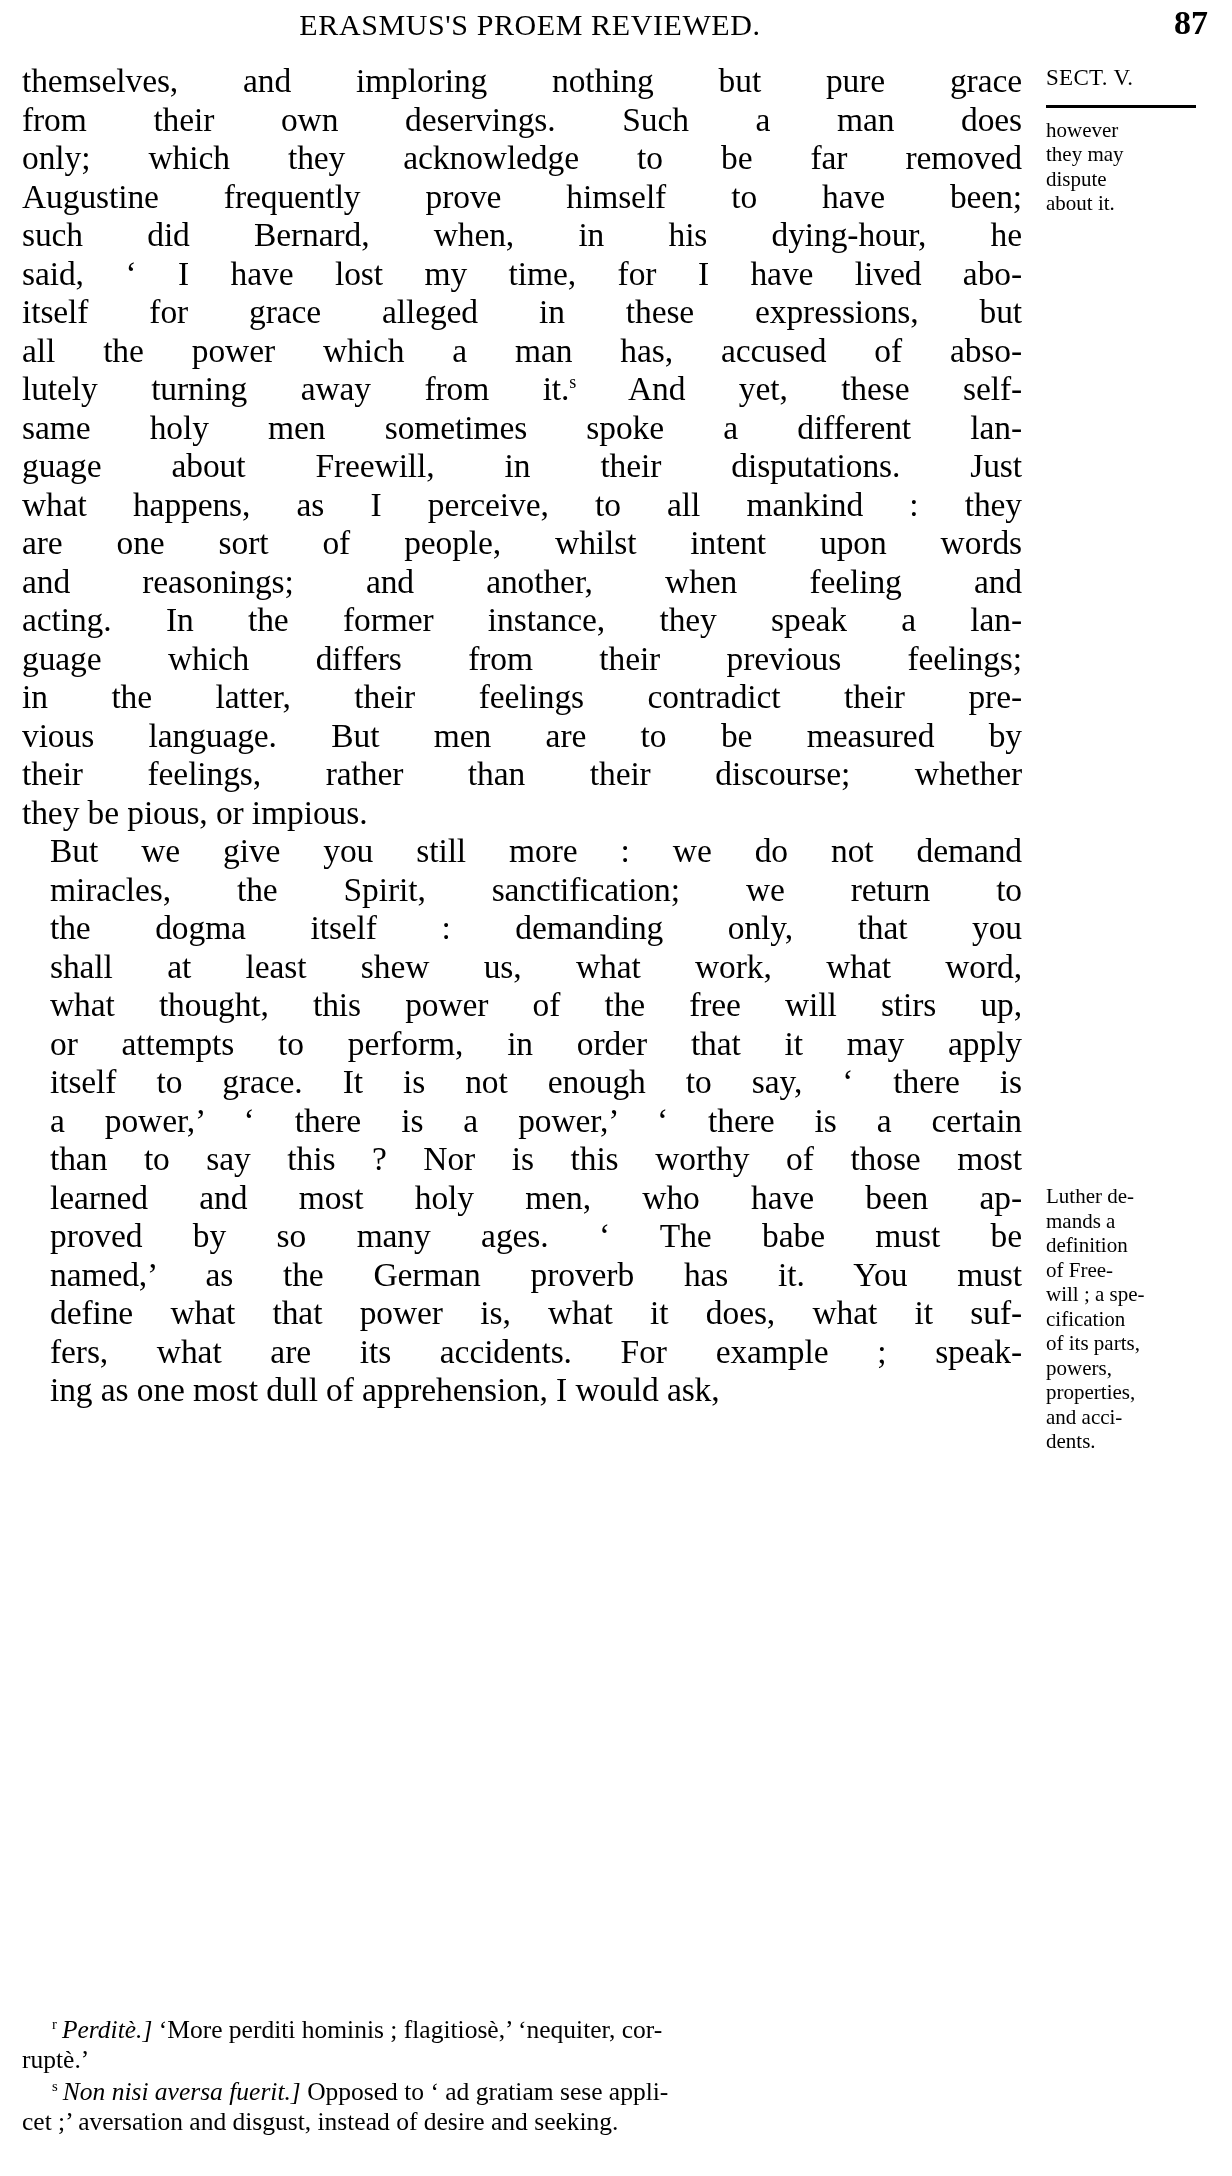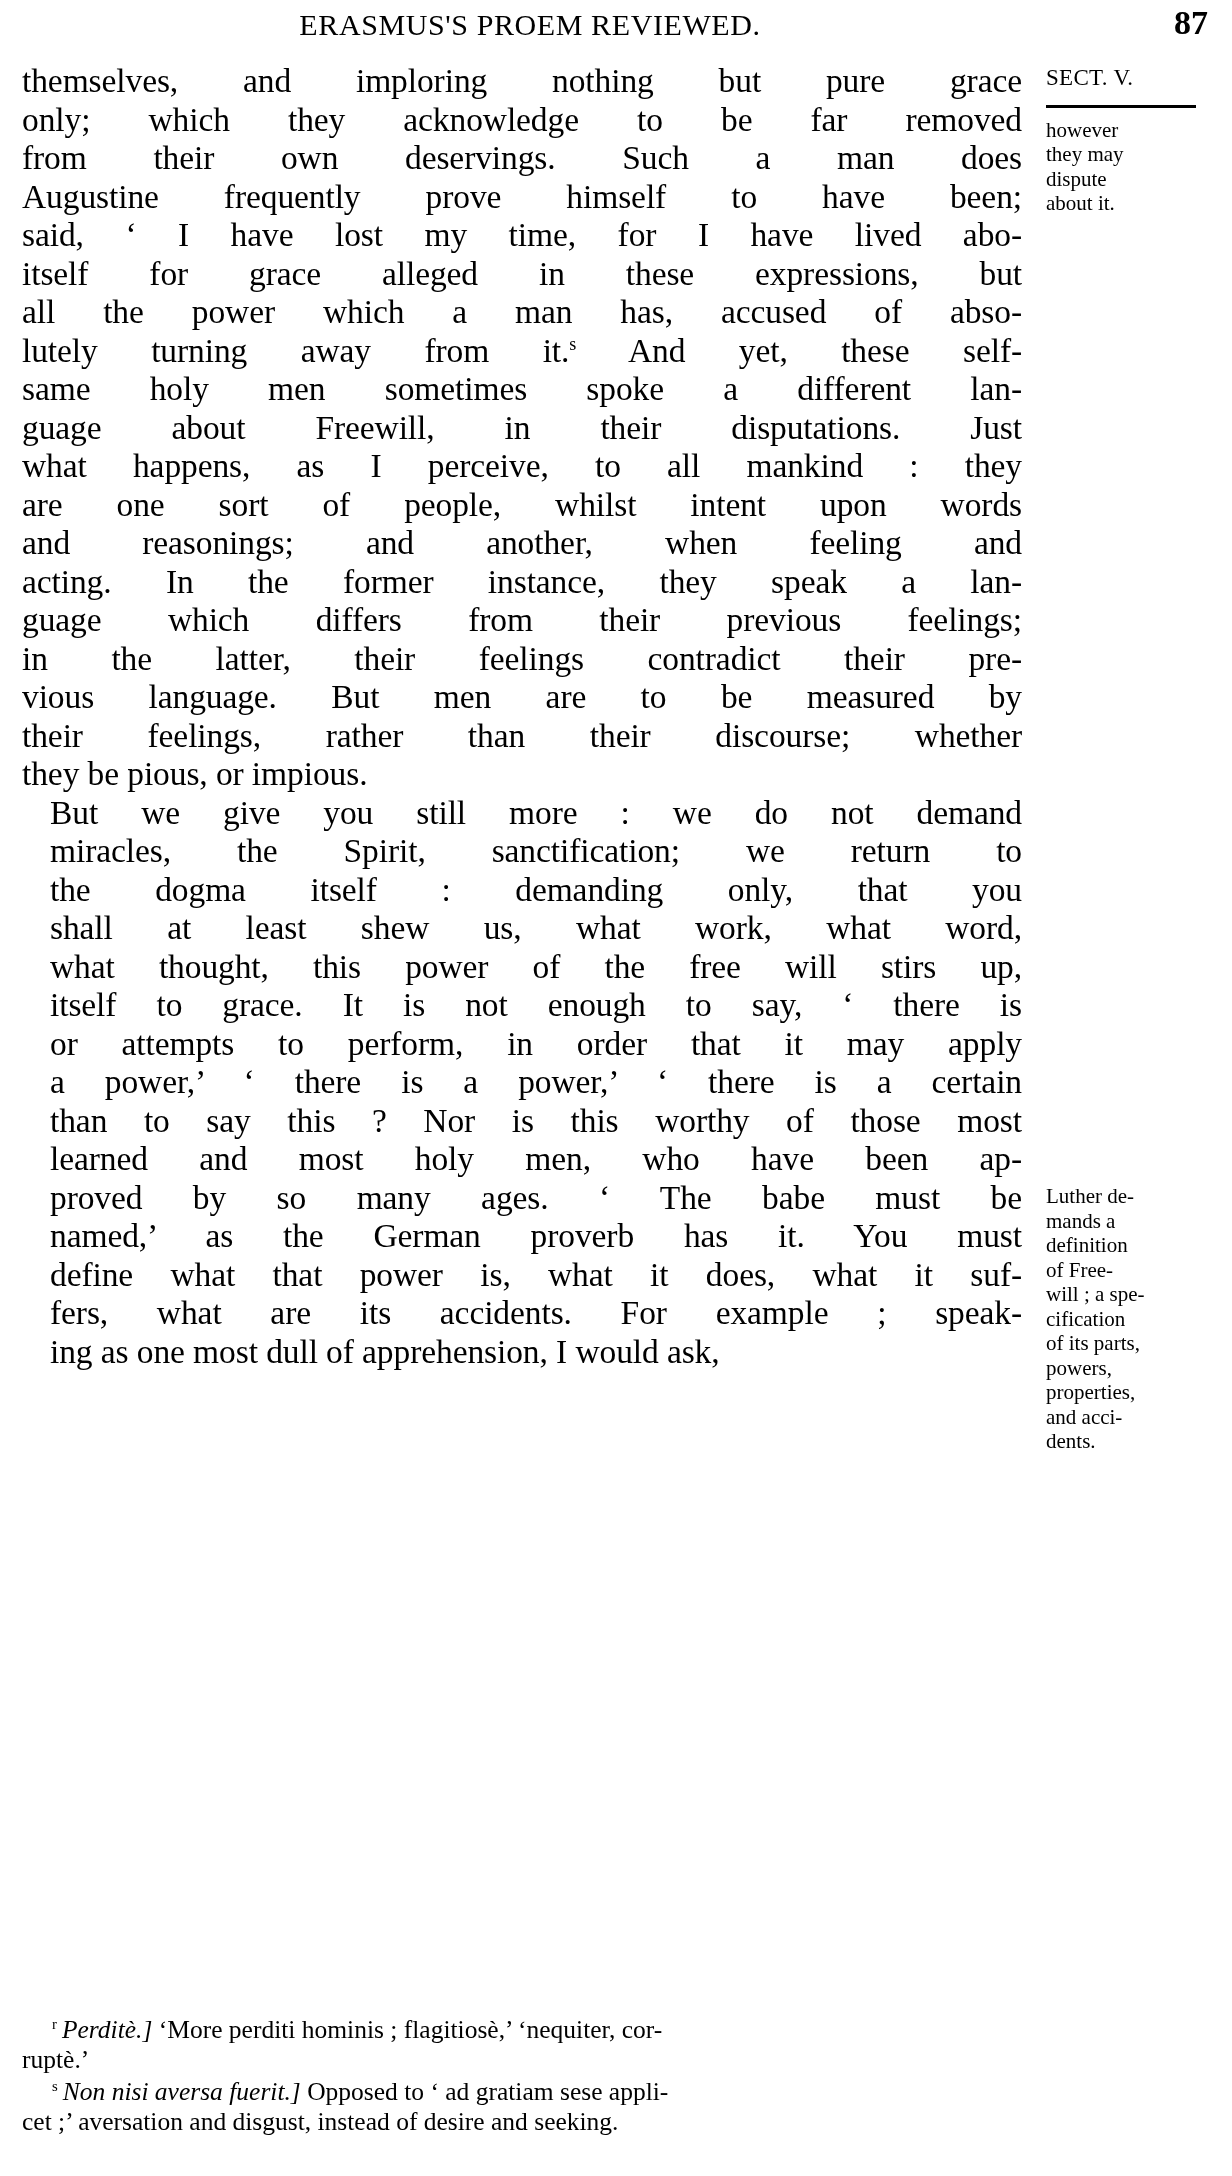--- a/index.html
+++ b/index.html
@@ -165,23 +165,24 @@
 
   <div class="running-head">
     <div class="head-title">Erasmus's Proem Reviewed.</div>
     <div class="head-folio">87</div>
   </div>
 
   <div class="body-col">
 
     <p class="para">
       <span class="ln j">themselves, and imploring nothing but pure grace</span>
+      <span class="ln j">from their own deservings.  Such a man does</span>
       <span class="ln j">only; which they acknowledge to be far removed</span>
-      <span class="ln j">from their own deservings.  Such a man does</span>
       <span class="ln j">Augustine frequently prove himself to have been;</span>
+      <span class="ln j">such did Bernard, when, in his dying-hour, he</span>
       <span class="ln j">said, ‘ I have lost my time, for I have lived abo-</span>
       <span class="ln j">itself for grace alleged in these expressions, but</span>
       <span class="ln j">all the power which a man has, accused of abso-</span>
       <span class="ln j"><span>lutely turning away from it.</span><sup class="fnref">s</sup><span> And yet, these self-</span></span>
       <span class="ln j">same holy men sometimes spoke a different lan-</span>
       <span class="ln j">guage about Freewill, in their disputations.  Just</span>
       <span class="ln j">what happens, as I perceive, to all mankind : they</span>
       <span class="ln j">are one sort of people, whilst intent upon words</span>
       <span class="ln j">and reasonings; and another, when feeling and</span>
       <span class="ln j">acting.  In the former instance, they speak a lan-</span>
@@ -191,22 +192,22 @@
       <span class="ln j">their feelings, rather than their discourse; whether</span>
       <span class="ln last">they be pious, or impious.</span>
     </p>
 
     <p class="para">
       <span class="ln j">But we give you still more : we do not demand</span>
       <span class="ln j">miracles, the Spirit, sanctification; we return to</span>
       <span class="ln j">the dogma itself : demanding only,  that you</span>
       <span class="ln j">shall at least shew us, what work, what word,</span>
       <span class="ln j">what thought, this power of the free will stirs up,</span>
+      <span class="ln j">or attempts to perform, in order that it may apply</span>
       <span class="ln j">itself to grace.  It is not enough to say, ‘ there is</span>
-      <span class="ln j">or attempts to perform, in order that it may apply</span>
       <span class="ln j">a power,’ ‘ there is a power,’ ‘ there is a certain</span>
       <span class="ln j">than to say this ? Nor is this worthy of those most</span>
       <span class="ln j">learned and most holy men, who have been ap-</span>
       <span class="ln j">proved by so many ages.  ‘ The babe must be</span>
       <span class="ln j">named,’ as the German proverb has it.  You must</span>
       <span class="ln j">define what that power is, what it does, what it suf-</span>
       <span class="ln j">fers, what are its accidents.  For example ; speak-</span>
       <span class="ln last">ing as one most dull of apprehension, I would ask,</span>
     </p>
   </div>

